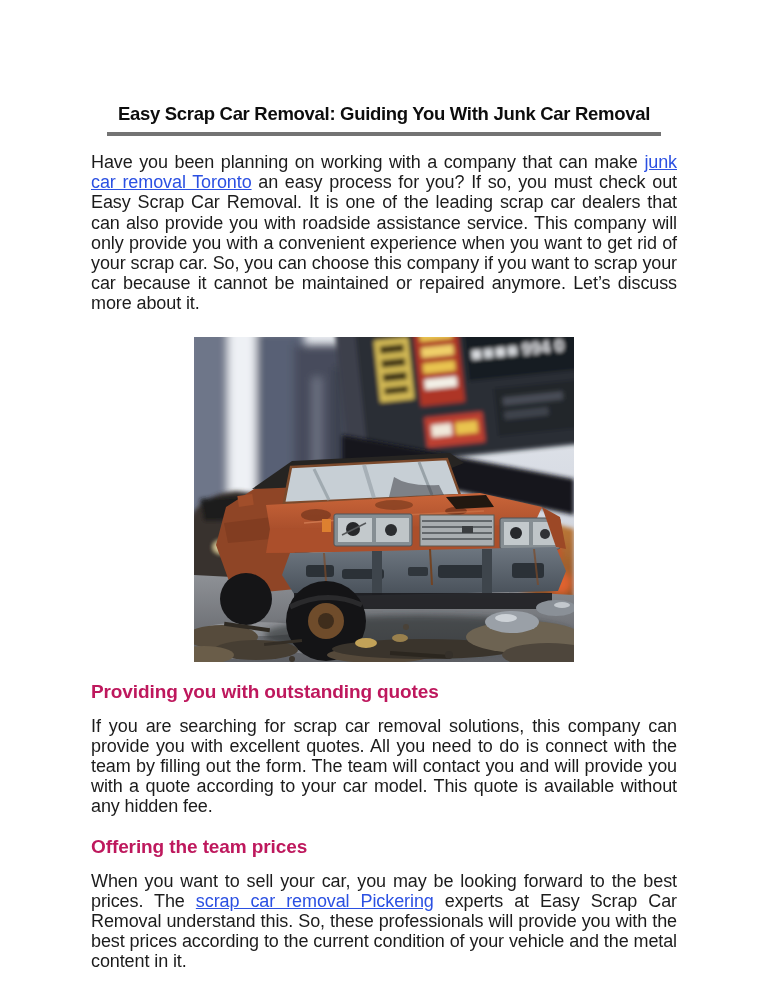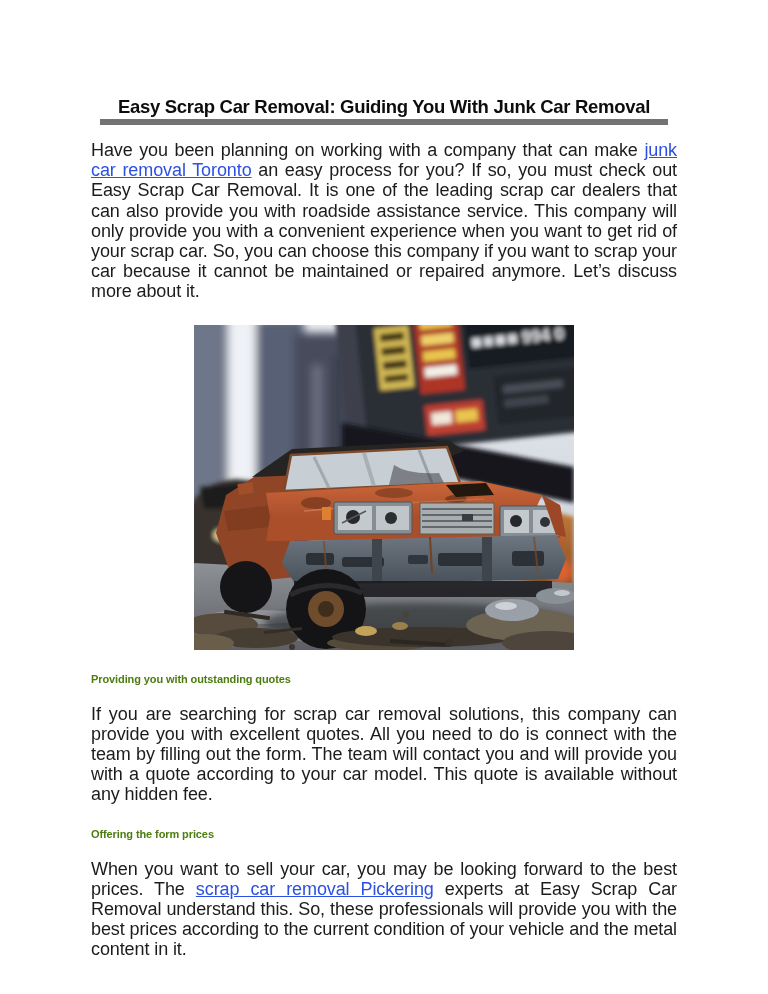--- a/index.html
+++ b/index.html
@@ -6,30 +6,30 @@
   body{
     width:768px;height:994px;overflow:hidden;
     font-family:"Liberation Sans",sans-serif;
     color:#1c1c1c;
     -webkit-font-smoothing:antialiased;
   }
   .page{padding:86px 91px 0 91px;}
   .doc-title{
     font-size:18.5px;line-height:24px;font-weight:bold;color:#0d0d0d;
     text-align:center;letter-spacing:-0.3px;
-    border-bottom:6px solid #737373;
-    margin:9px;
+    padding-bottom:6px;border-bottom:4px solid #737373;
+    margin:16px;
   }
   p.body-par{
     font-size:18px;line-height:20.2px;letter-spacing:-0.1px;
     text-align:justify;margin:15px 0 0 0;color:#1c1c1c;
   }
   a.doc-link{color:#2b50e2;text-decoration:underline;cursor:pointer;}
   h2.sub-heading{
-    font-size:11px;line-height:19px;font-weight:bold;color:#4d7c0f;
+    font-size:19px;line-height:19px;font-weight:bold;color:#be185d;
     margin:20px 0 0 0;letter-spacing:-0.1px;
   }
   figure.article-figure{
     width:380px;height:325px;margin:23px auto 0 auto;
     overflow:hidden;display:block;
   }
   figure.article-figure svg{display:block;}
 </style>
 </head>
 <body>
@@ -242,16 +242,16 @@
         <circle cx="255" cy="318" r="4" fill="#35302a"></circle>
         <circle cx="98" cy="322" r="3" fill="#3c362e"></circle>
         <circle cx="212" cy="290" r="3" fill="#4a4238"></circle>
       </g>
     </svg>
   </figure>
 
   <h2 class="sub-heading">Providing you with outstanding quotes</h2>
   <p class="body-par">If you are searching for scrap car removal solutions, this company can provide you with excellent quotes. All you need to do is connect with the team by filling out the form. The team will contact you and will provide you with a quote according to your car model. This quote is available without any hidden fee.</p>
 
-  <h2 class="sub-heading">Offering the form prices</h2>
+  <h2 class="sub-heading">Offering the team prices</h2>
   <p class="body-par"><span>When you want to sell your car, you may be looking forward to the best prices. The </span><a class="doc-link">scrap car removal Pickering</a><span> experts at Easy Scrap Car Removal understand this. So, these professionals will provide you with the best prices according to the current condition of your vehicle and the metal content in it.</span></p>
 
 </div>
 
 </body></html>

